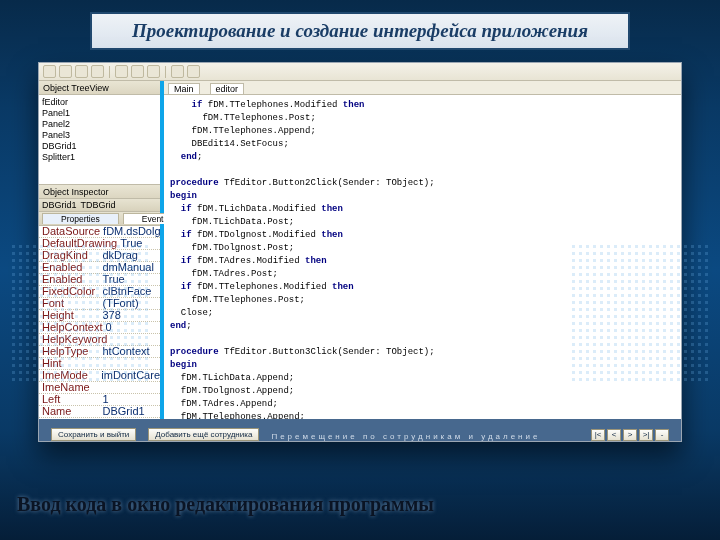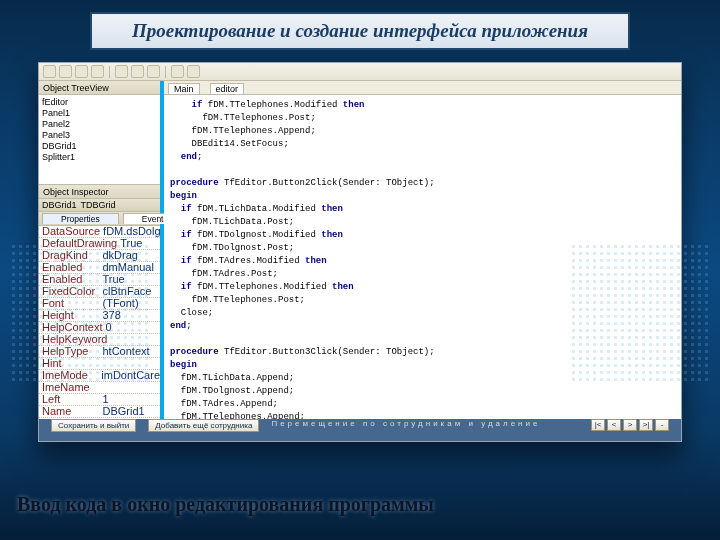--- a/index.html
+++ b/index.html
@@ -76,21 +76,21 @@
   .ico-grn{background:#6fbf55;border:1px solid #3d7f2b}
   .ico-blu{background:#5c8fd6;border:1px solid #2a579e}
 
   .code-tabs{height:14px;background:#f0ede0;border-bottom:1px solid #c0bba8;display:flex;align-items:flex-end;gap:10px;padding:0 4px;font-size:9px}
   .ctab{background:#fff;border:1px solid #c0bba8;border-bottom:none;padding:0 5px}
   .code-area{flex:1;font-family:"Courier New",monospace;font-size:9px;line-height:13px;padding:4px 6px;color:#000;overflow:hidden;white-space:pre}
   .kw{font-weight:bold;color:#000080}
   .code-footer{height:15px;border-top:1px solid #c0bba8;background:#f0ede0;display:flex;align-items:center;gap:4px;padding:0 6px;font-size:9px}
   .ftab{background:#fff;border:1px solid #c0bba8;padding:0 4px}
 
-  .modal-strip{height:22px;background:#47688e;display:flex;align-items:flex-start;gap:12px;padding:0 12px;font-size:8px;color:#0f2742}
+  .modal-strip{height:22px;background:#47688e;display:flex;align-items:flex-end;gap:12px;padding:0 12px;font-size:8px;color:#0f2742}
   .mbtn{background:linear-gradient(#fdfdfb,#e6e2d2);border:1px solid #9c9578;padding:1px 6px}
   .mdots{flex:1;text-align:left;letter-spacing:3px;color:#d0dbe8}
   .mnav{display:flex;gap:2px}
   .mnav .nb{width:14px;height:12px;background:linear-gradient(#fdfdfb,#e6e2d2);border:1px solid #9c9578;text-align:center;line-height:10px}
 
   .caption {
     position:absolute; left:17px; right:0; bottom:24px;
     text-align:left;
     font-family:"Times New Roman",serif;
     font-weight:bold; font-size:20px;

